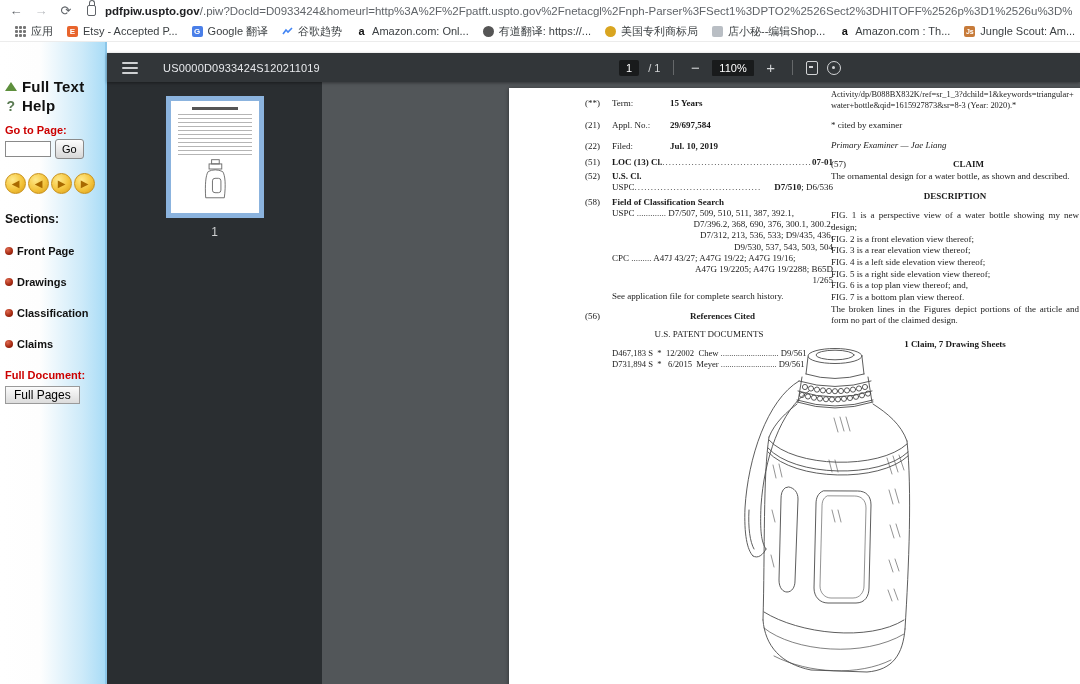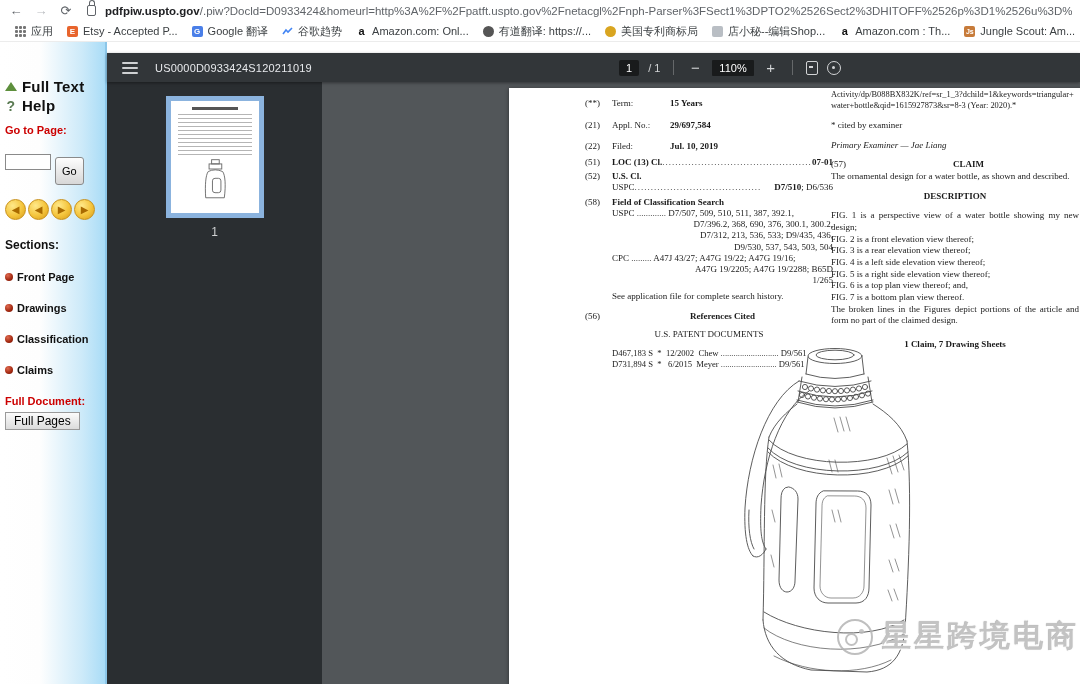--- a/index.html
+++ b/index.html
@@ -39,40 +39,40 @@
   .sidebar { width:107px; flex:0 0 107px; background:linear-gradient(90deg,#ffffff 0%,#fefefe 38%,#cdeaf9 78%,#a9dcf7 100%);
     border-right:2px solid #8cc6e8; padding:36px 5px 4px 5px; font-size:11px; }
   .sb-big { display:flex; align-items:center; gap:5px; font-size:15px; font-weight:bold; color:#111;
     letter-spacing:.2px; cursor:pointer; margin-bottom:2px; }
   .tri-up { width:0; height:0; border-left:6px solid transparent; border-right:6px solid transparent;
     border-bottom:9px solid #5d8f3c; }
   .qmark { color:#5a7a52; font-size:14px; font-weight:bold; width:12px; text-align:center; }
   .sb-red { color:#cc0000; font-weight:bold; margin-top:10px; margin-bottom:3px; font-size:11px; }
   .goto-row { display:flex; align-items:center; gap:4px; }
   .goto-input { width:46px; height:16px; border:1px solid #8a8a8a; background:#fff; font-size:11px; padding:0 2px; }
-  .go-btn { font-size:11px; padding:0 6px; height:28px; background:linear-gradient(#fdfdfd,#d7d7d7);
-    border:1px solid #8a8a8a; border-radius:3px; cursor:pointer; font-family:"Liberation Sans",sans-serif;margin-top:18px; }
+  .go-btn { font-size:11px; padding:0 6px; height:20px; background:linear-gradient(#fdfdfd,#d7d7d7);
+    border:1px solid #8a8a8a; border-radius:3px; cursor:pointer; font-family:"Liberation Sans",sans-serif; }
   .nav-balls { display:flex; gap:2px; margin:14px 0 18px 0; }
   .ball { width:21px; height:21px; border-radius:50%; background:radial-gradient(circle at 35% 30%,#ffe98a,#f4c43c 55%,#d69a18);
     color:#a96a00; font-size:10px; display:flex; align-items:center; justify-content:center; cursor:pointer;
     border:1px solid #c89018; }
   .sb-h { font-weight:bold; color:#111; font-size:12px; margin-bottom:4px; }
   .sec-item { display:flex; align-items:center; gap:4px; font-weight:bold; color:#111; margin:19px 0; cursor:pointer; }
   .bullet { width:8px; height:8px; border-radius:50%; background:radial-gradient(circle at 35% 30%,#e06a50,#a22810 60%,#6d1205); flex:0 0 auto; }
   .fullpages-btn { margin-top:2px; font-size:12px; padding:1px 8px; background:linear-gradient(#fbfbfb,#dcdcdc);
     border:1px solid #9a9a9a; cursor:pointer; font-family:"Liberation Sans",sans-serif; }
 
   
   .pdf-col { flex:1; display:flex; flex-direction:column; background:#fff; min-width:0; }
   .pdf-gap { height:11px; background:#fff; }
   .pdf-toolbar { height:29px; background:#323639; display:flex; align-items:center; color:#e8eaed;
     position:relative; box-shadow:0 1px 3px rgba(0,0,0,.4); z-index:3; }
   .hamb { margin-left:15px; width:16px; cursor:pointer; }
   .hamb i { display:block; height:2px; background:#cfd1d3; margin:3px 0; border-radius:1px; }
-  .doc-title { margin-left:17px; font-size:11px; color:#e8eaed; letter-spacing:.2px; }
+  .doc-title { margin-left:25px; font-size:11px; color:#e8eaed; letter-spacing:.2px; }
   .tb-center { position:absolute; left:512px; top:0; height:29px; display:flex; align-items:center; gap:9px; }
   .pg-box { background:#191b1c; border-radius:2px; padding:2px 7px; font-size:11px; color:#fff; cursor:text; }
   .pg-total { font-size:11px; color:#d2d4d6; }
   .tb-sep { width:1px; height:15px; background:rgba(255,255,255,.25); margin:0 4px; }
   .tb-btn { font-size:15px; color:#d2d4d6; cursor:pointer; width:16px; text-align:center; }
   .zoom-box { background:#191b1c; border-radius:1px; padding:2px 7px; font-size:11px; color:#fff; cursor:pointer; }
   .fit-ic { width:12px; height:14px; border:1.5px solid #d2d4d6; border-radius:2px; position:relative; cursor:pointer; }
   .fit-ic:before { content:""; position:absolute; left:2.5px; top:4.5px; width:4px; height:2px; background:#d2d4d6; }
   .rot-ic { width:14px; height:14px; border:1.5px solid #d2d4d6; border-radius:50%; position:relative; cursor:pointer; }
   .rot-ic:before { content:""; position:absolute; left:4px; top:4px; width:3px; height:3px; background:#d2d4d6; border-radius:50%; }
@@ -415,25 +415,18 @@
               <path d="M95,78 l4,14 M101,77 l4,14 M107,77 l4,14 M90,120 l3,12 M96,120 l3,12 M93,170 l3,12 M99,170 l3,12" stroke-width="0.6"></path>
               <path d="M34,125 l3,13 M40,124 l3,13 M33,170 l3,12 M32,215 l3,12" stroke-width="0.6"></path>
 
               <path d="M25,272 C60,294 130,302 165,280"></path>
               <path d="M24,280 C26,306 42,324 72,330 L128,332 C154,330 164,314 166,289"></path>
               <path d="M25,288 C55,312 125,318 165,294" stroke-width="0.7"></path>
               <path d="M35,316 C70,334 120,336 152,320" stroke-width="0.7"></path>
             </g>
           </svg>
 
-          <div class="watermark">
-            <span class="wm-logo">
-                <i></i>
-                <u></u>
-              </span>
-            <span class="wm-text">星星跨境电商</span>
-          </div>
 
         </div>
       </div>
     </div>
   </div>
 </div>
 
 </body></html>

